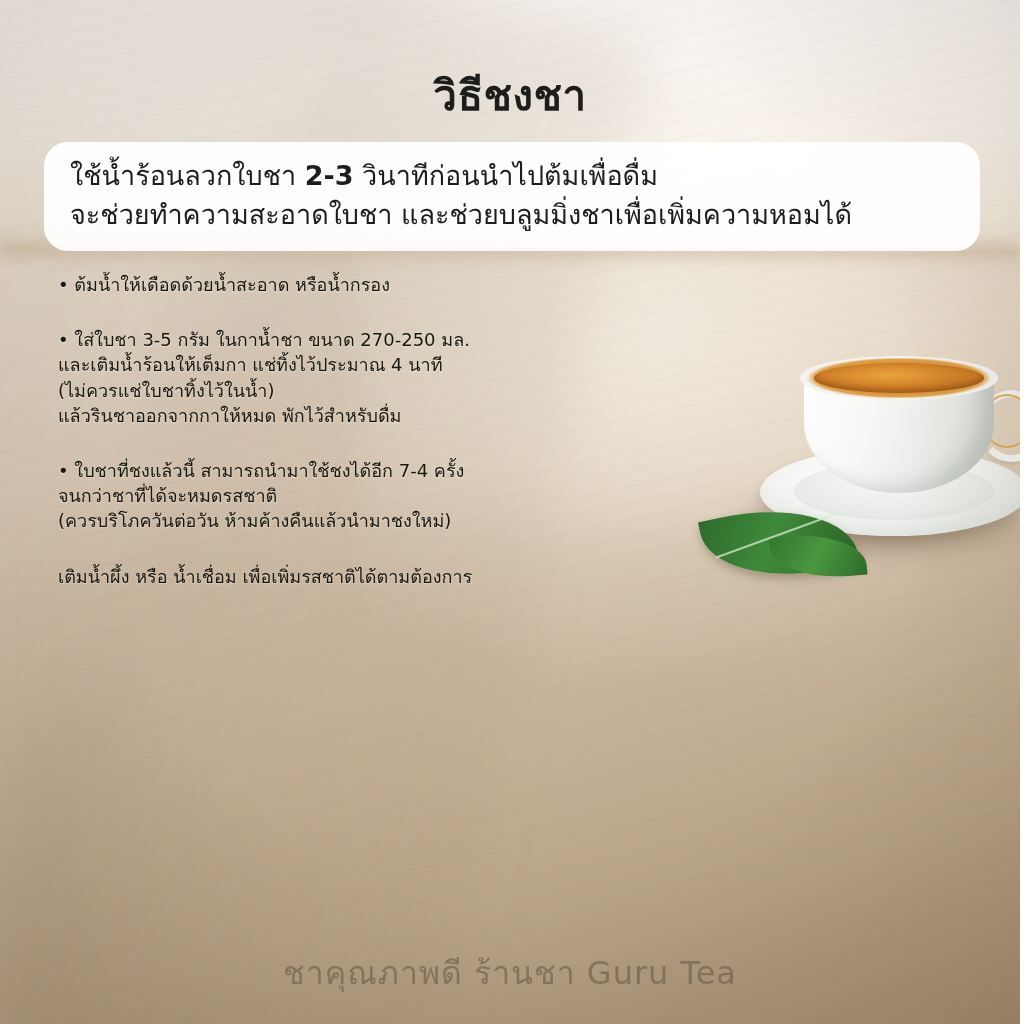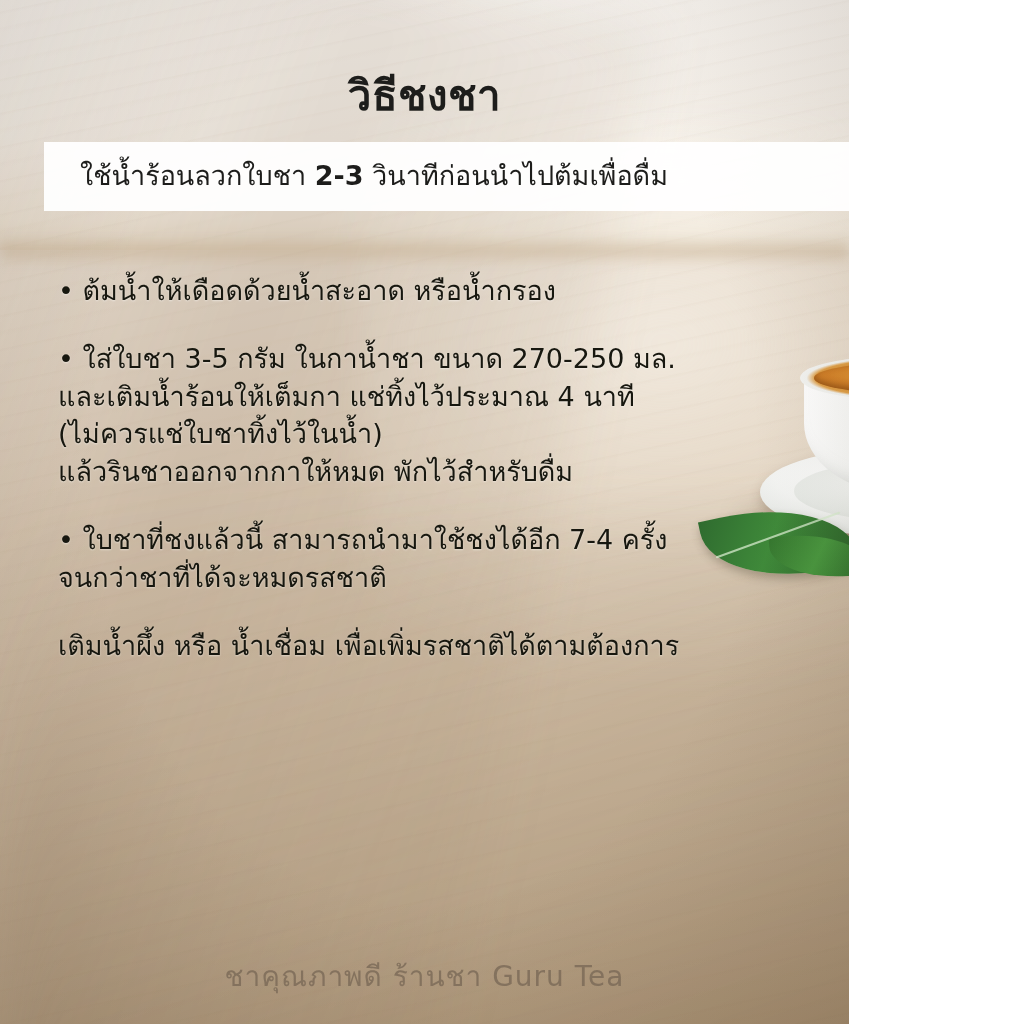--- a/index.html
+++ b/index.html
@@ -7,21 +7,21 @@
     padding: 0;
   }
   body {
     width: 1024px;
     height: 1024px;
     font-family: "DejaVu Sans", "Liberation Sans", sans-serif;
     overflow: hidden;
   }
   #page {
     position: relative;
-    width: 849px;
+    width: 1020px;
     height: 1024px;
     overflow: hidden;
     background: #e8dfd4;
   }
 
   
   .bg-base {
     position: absolute;
     inset: 0;
     background:
@@ -202,51 +202,52 @@
     font-weight: bold;
     color: #1d1d1b;
     letter-spacing: 0.5px;
   }
   .highlight-box {
     position: absolute;
     left: 44px;
     top: 142px;
     width: 936px;
     background: rgba(255,255,255,0.94);
-    padding: 14px 18px 16px 36px;
+    padding: 14px 18px 16px 26px;
     box-sizing: border-box;
+    border-radius: 24px;
   }
   .highlight-line {
     font-size: 27px;
     color: #1d1d1b;
     line-height: 1.46;
     white-space: nowrap;
   }
   .highlight-line b { font-weight: bold; }
 
   .body-block {
     position: absolute;
     left: 58px;
     width: 930px;
     color: #17170f;
   }
   .para {
-    font-size: 27px;
+    font-size: 18px;
     line-height: 1.40;
     margin: 0 0 30px 0;
     text-shadow: 0 1px 2px rgba(255,255,255,0.45);
   }
   .para .ln { display: block; white-space: nowrap; }
 
   .footer {
     position: absolute;
     left: 0; right: 0;
     bottom: 26px;
     text-align: center;
-    font-size: 28px;
+    font-size: 32px;
     color: rgba(120,104,86,0.78);
     letter-spacing: 1px;
   }
 </style>
 </head>
 <body>
 
 <div id="page">
 
   <div class="bg-base"></div>
@@ -270,38 +271,40 @@
     <div class="leaf2"></div>
     <div class="leaf-vein"></div>
   </div>
 
   <div class="bg-vignette"></div>
 
   <div class="title">วิธีชงชา</div>
 
   <div class="highlight-box">
     <div class="highlight-line"><span>ใช้น้ำร้อนลวกใบชา </span><b>2-3</b><span> วินาทีก่อนนำไปต้มเพื่อดื่ม</span></div>
+    <div class="highlight-line">จะช่วยทำความสะอาดใบชา และช่วยบลูมมิ่งชาเพื่อเพิ่มความหอมได้</div>
   </div>
 
   <div class="body-block" style="top:272px;">
 
     <div class="para">
       <span class="ln">• ต้มน้ำให้เดือดด้วยน้ำสะอาด หรือน้ำกรอง</span>
     </div>
 
     <div class="para">
       <span class="ln">• ใส่ใบชา 3-5 กรัม ในกาน้ำชา ขนาด 270-250 มล.</span>
       <span class="ln">และเติมน้ำร้อนให้เต็มกา แช่ทิ้งไว้ประมาณ 4 นาที</span>
       <span class="ln">(ไม่ควรแช่ใบชาทิ้งไว้ในน้ำ)</span>
       <span class="ln">แล้วรินชาออกจากกาให้หมด พักไว้สำหรับดื่ม</span>
     </div>
 
     <div class="para">
       <span class="ln">• ใบชาที่ชงแล้วนี้ สามารถนำมาใช้ชงได้อีก 7-4 ครั้ง</span>
       <span class="ln">จนกว่าชาที่ได้จะหมดรสชาติ</span>
+      <span class="ln">(ควรบริโภควันต่อวัน ห้ามค้างคืนแล้วนำมาชงใหม่)</span>
     </div>
 
     <div class="para">
       <span class="ln">เติมน้ำผึ้ง หรือ น้ำเชื่อม เพื่อเพิ่มรสชาติได้ตามต้องการ</span>
     </div>
 
   </div>
 
   <div class="footer">ชาคุณภาพดี ร้านชา Guru Tea</div>
 

